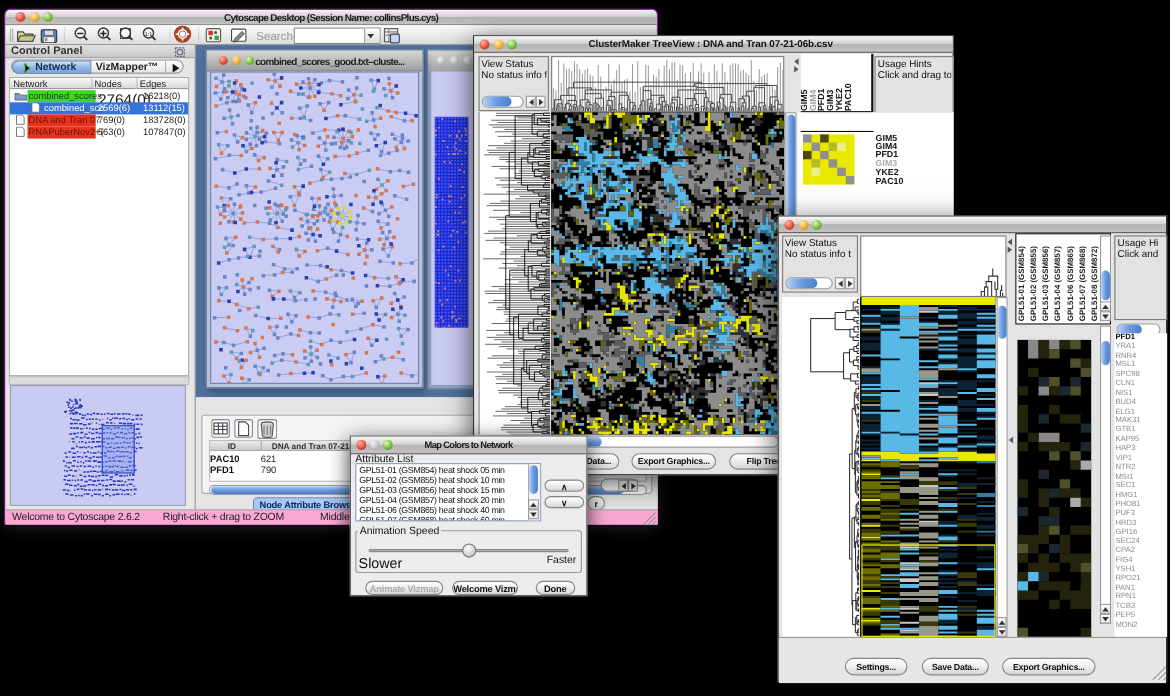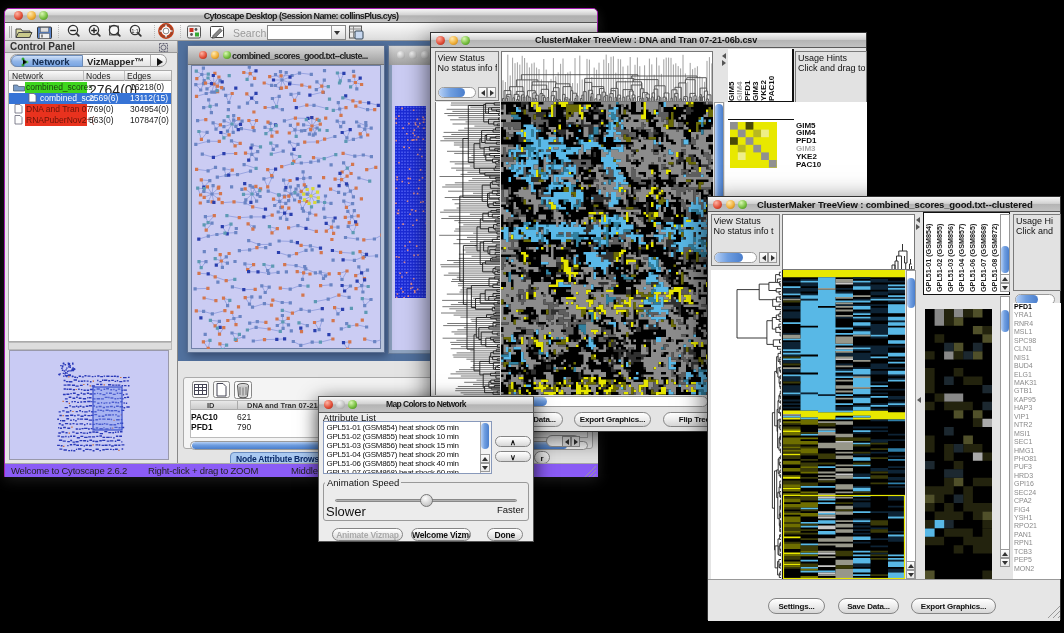--- a/index.html
+++ b/index.html
@@ -114,21 +114,21 @@
         </svg>
         <div class="a" style="left:31px;top:22.0px;font-size:8.5px;color:#fff;white-space:nowrap">combined_sco</div>
         <div class="a" style="left:80px;top:22.0px;font-size:8.5px;color:#fff">2569(6)</div>
         <div class="a" style="left:121px;top:22.0px;font-size:8.5px;color:#fff">13112(15)</div>
         <svg class="a" style="left:5px;top:33.2px" width="9" height="10">
           <path fill="#fdfdfd" stroke="#667" stroke-width="0.8" d="M1 0.5h5l2 2V9H1z"></path>
         </svg>
         <div class="a" style="left:16px;top:32.5px;width:62px;height:11px;background:#e8321e"></div>
         <div class="a" style="left:17px;top:33.0px;font-size:8.5px;color:#6a1408;white-space:nowrap">DNA and Tran 07</div>
         <div class="a" style="left:80px;top:33.0px;font-size:8.5px;color:#222">769(0)</div>
-        <div class="a" style="left:121px;top:33.0px;font-size:8.5px;color:#222">304954(0)</div>
+        <div class="a" style="left:121px;top:33.0px;font-size:8.5px;color:#222">183728(0)</div>
         <svg class="a" style="left:5px;top:44.2px" width="9" height="10">
           <path fill="#fdfdfd" stroke="#667" stroke-width="0.8" d="M1 0.5h5l2 2V9H1z"></path>
         </svg>
         <div class="a" style="left:16px;top:43.5px;width:62px;height:11px;background:#e8321e"></div>
         <div class="a" style="left:17px;top:44.0px;font-size:8.5px;color:#6a1408;white-space:nowrap">RNAPuberNov2+(</div>
         <div class="a" style="left:80px;top:44.0px;font-size:8.5px;color:#222">563(0)</div>
         <div class="a" style="left:121px;top:44.0px;font-size:8.5px;color:#222">107847(0)</div>
       </div>
       <div class="a" style="left:3px;top:289px;width:164px;height:8px;background:#ddd;border:1px solid #bbb"></div>
       <div class="a" style="left:4px;top:297px;width:160px;height:110px;background:#c9cbf4;border:1px solid #99a">
@@ -202,21 +202,21 @@
       </div>
       <div class="a" style="left:52px;top:91px;width:152px;height:12px;background:#a9c9f1;border:1px solid #6a8cc0;border-radius:4px 4px 0 0"></div>
       <div class="a" style="left:58px;top:92.5px;font-size:8.5px;letter-spacing:-0.2px;font-weight:bold;color:#0a2a6a;white-space:nowrap">Node Attribute Browser</div>
       <div class="a tr" style="left:368px;top:74px;width:34px;height:12px"></div>
       <div class="a sb" style="left:384px;top:74.5px;width:9px;height:11px"></div>
       <div class="a sb" style="left:393px;top:74.5px;width:9px;height:11px"></div>
       <div class="ar" style="left:386.5px;top:77.5px;border-right:4px solid #333;border-top:3px solid transparent;border-bottom:3px solid transparent"></div>
       <div class="ar" style="left:395.5px;top:77.5px;border-left:4px solid #333;border-top:3px solid transparent;border-bottom:3px solid transparent"></div>
       <div class="a bt" style="left:356px;top:90px;width:16px;height:13px">r</div>
     </div>
-    <div class="a" style="left:0;top:454px;width:593px;height:14px;background:#8b5cf6;border-top:1px solid #aaa;font-size:9.5px;letter-spacing:-0.2px;color:#222">
+    <div class="a" style="left:0;top:454px;width:593px;height:14px;background:#f9a8d4;border-top:1px solid #aaa;font-size:9.5px;letter-spacing:-0.2px;color:#222">
       <span class="a" style="left:6px;top:1px">Welcome to Cytoscape 2.6.2</span>
       <span class="a" style="left:143px;top:1px">Right-click + drag  to  ZOOM</span>
       <span class="a" style="left:286px;top:1px">Middle-click + drag  to  PAN</span>
       <svg class="a" style="left:579px;top:1px" width="13" height="13">
         <path stroke="#999" d="M12 1L1 12M12 5L5 12M12 9L9 12"></path>
       </svg>
     </div>
   </div>
 <div class="a" style="left:430px;top:32px;width:437px;height:400px;background:#e4e4e4;border:1px solid #333;box-shadow:0 6px 24px rgba(0,0,0,.7)">
     <div class="a tb" style="left:0;top:0;width:100%;height:15px">
@@ -306,21 +306,20 @@
     <div class="a bt" style="left:7px;top:379px;width:60px;height:15px">Settings...</div>
     <div class="a bt" style="left:75px;top:379px;width:57px;height:15px">Save Data...</div>
     <div class="a bt" style="left:143px;top:379px;width:77px;height:15px">Export Graphics...</div>
     <div class="a bt" style="left:232px;top:379px;width:88px;height:15px">Flip Tree Nodes</div>
   </div>
 <div class="a" style="left:707px;top:196px;width:354px;height:424px;background:#e4e4e4;border:1px solid #333;box-shadow:0 8px 26px rgba(0,0,0,.75)">
     <div class="a tb" style="left:0;top:0;width:100%;height:15px">
       <span class="tl lr" style="left:5px"></span>
       <span class="tl ly" style="left:17.5px"></span>
       <span class="tl lg" style="left:30px"></span>
-      <div class="a" style="left:49px;top:1.5px;font-size:9.5px;letter-spacing:-0.15px;font-weight:bold;color:#111;white-space:nowrap">ClusterMaker TreeView : combined_scores_good.txt--clustered</div>
     </div>
     <div class="a pnl" style="left:2.5px;top:16.5px;width:69.5px;height:52.5px"></div>
     <div class="a" style="left:5.5px;top:18.5px;font-size:9px;color:#111;white-space:nowrap;width:64.5px;overflow:hidden">View Status<br>No status info t</div>
     <div class="a tr" style="left:5.5px;top:54.5px;width:43.5px;height:11px"></div>
     <div class="a th" style="left:6.5px;top:55.5px;width:28px;height:9px"></div>
     <div class="a sb" style="left:51.0px;top:54.5px;width:9px;height:11px"></div>
     <div class="a sb" style="left:60.0px;top:54.5px;width:9px;height:11px"></div>
     <div class="ar" style="left:53.5px;top:57.5px;border-right:4px solid #333;border-top:3px solid transparent;border-bottom:3px solid transparent"></div>
     <div class="ar" style="left:62.5px;top:57.5px;border-left:4px solid #333;border-top:3px solid transparent;border-bottom:3px solid transparent"></div>
     <div class="a" style="left:73.5px;top:16.5px;width:133px;height:56px;background:#fff;border:1px solid #777">

